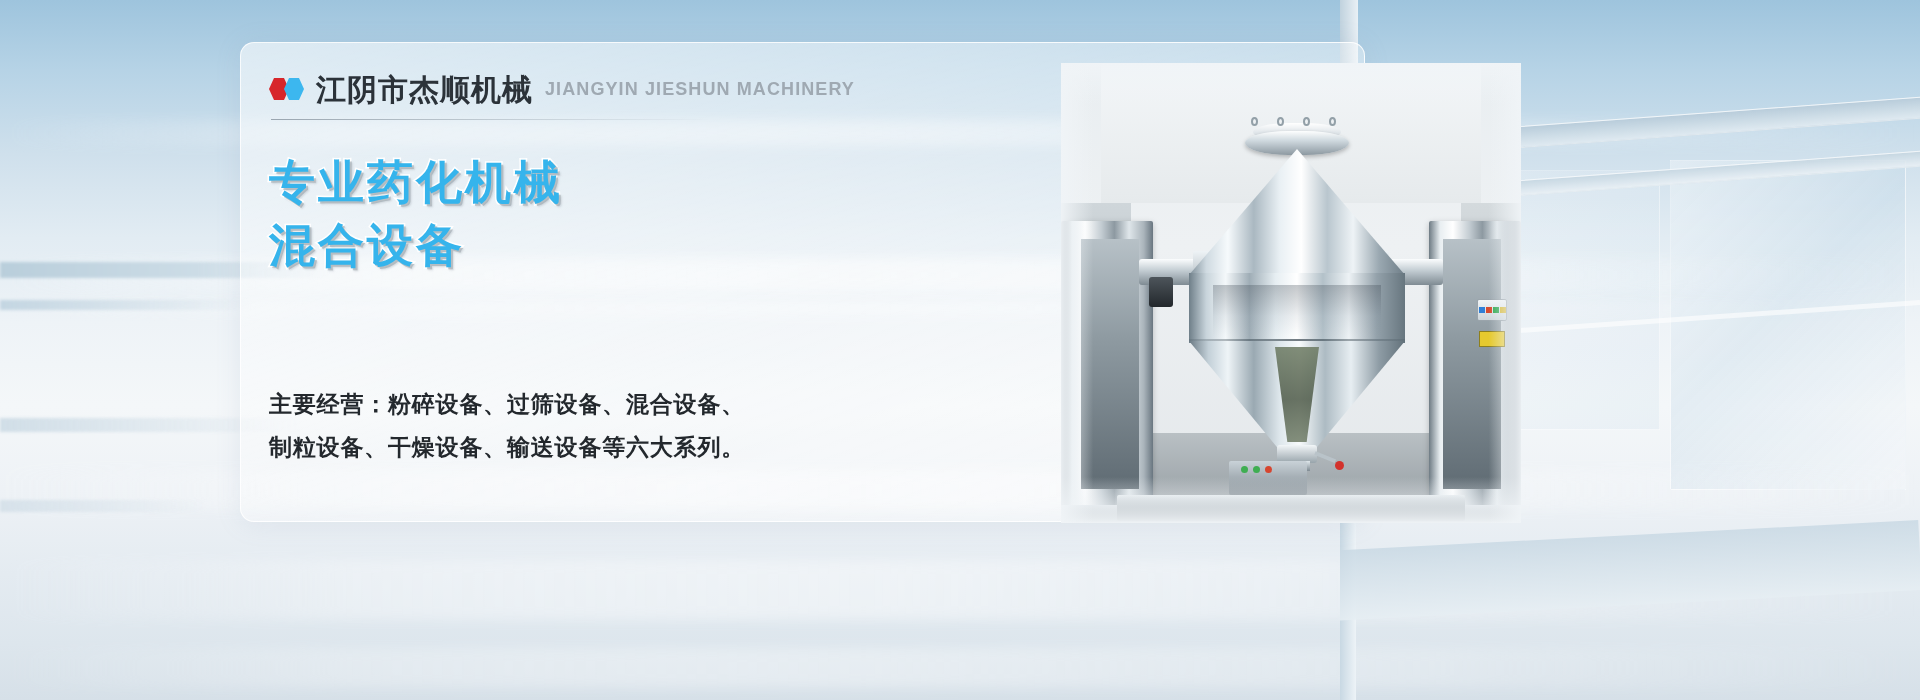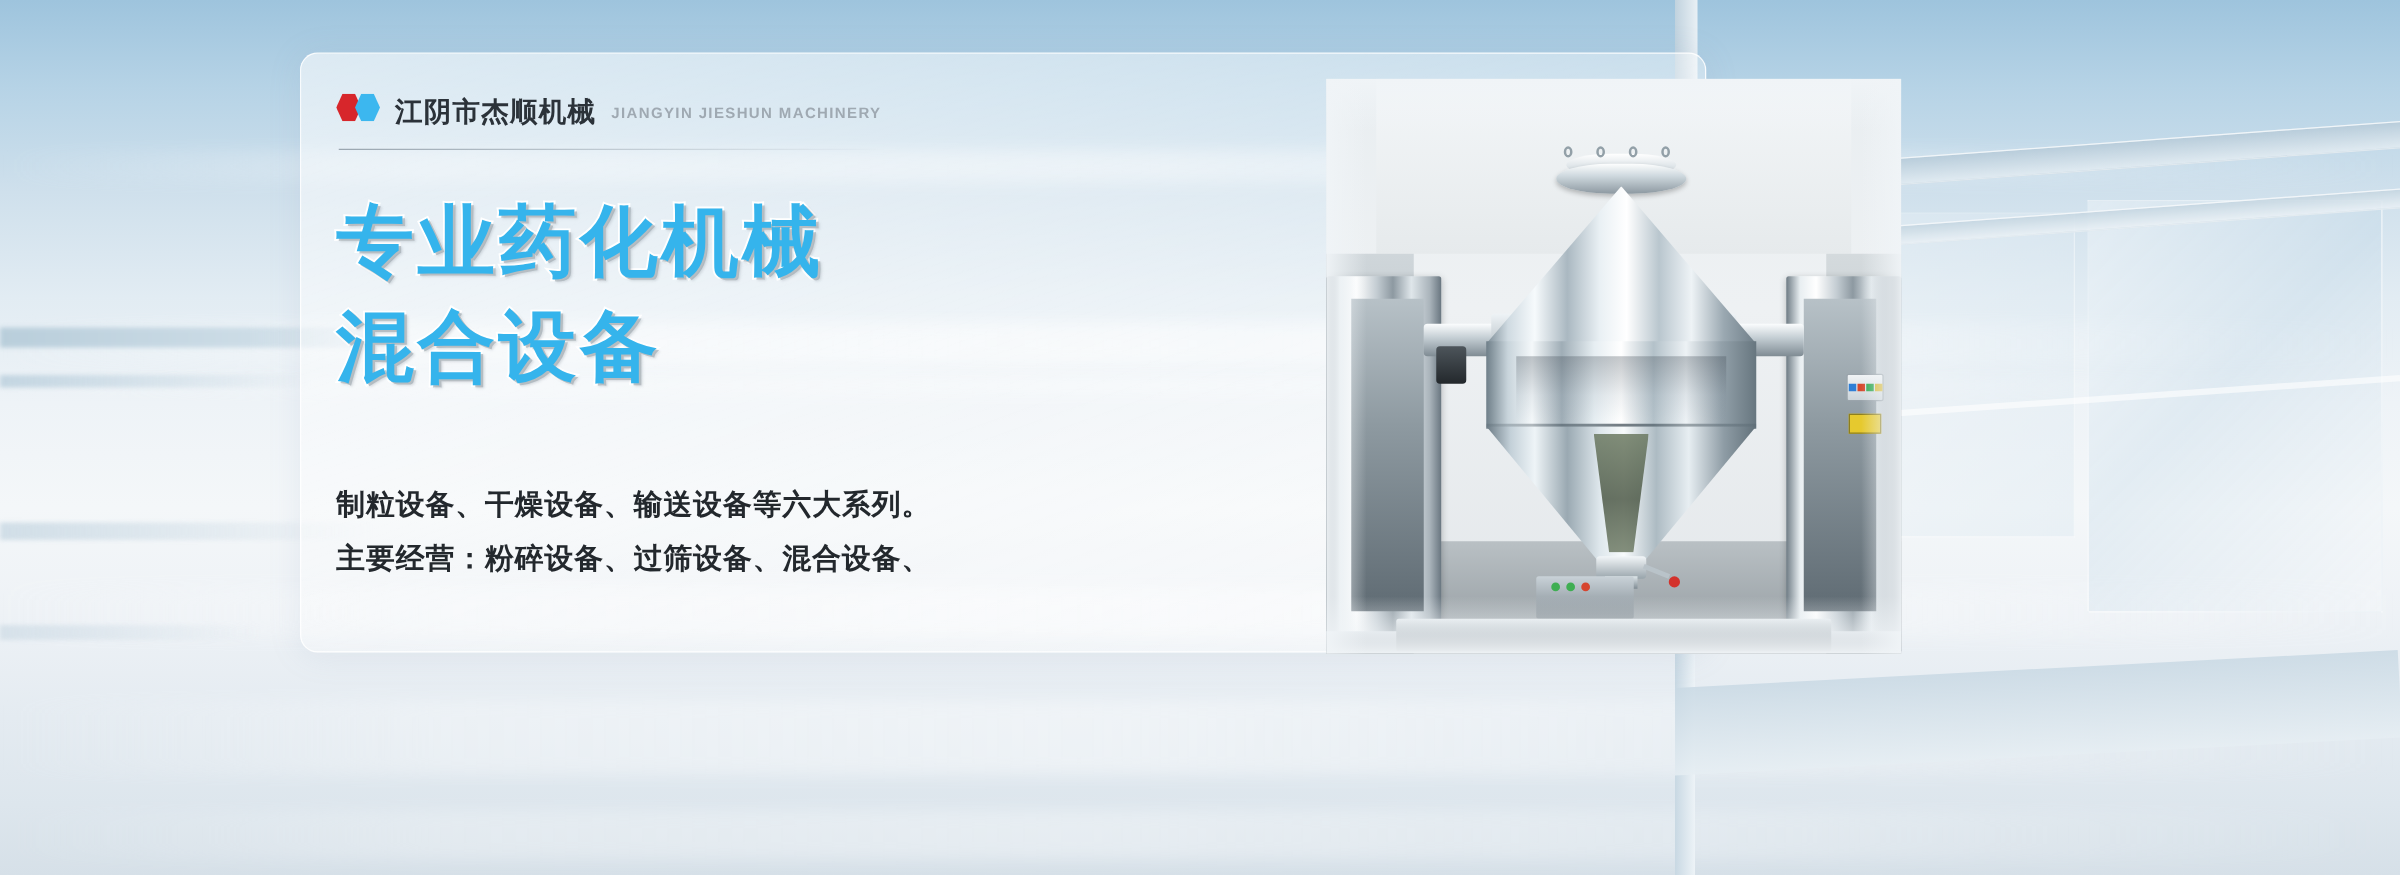--- a/index.html
+++ b/index.html
@@ -93,38 +93,38 @@
   
   .logo-row {
     position:absolute; left:28px; top:32px;
     display:flex; align-items:flex-end; gap:12px;
   }
   .logo-mark { display:flex; align-items:center; margin-bottom:5px; }
   .hex { width:20px; height:22px; }
   .hex.red  { margin-right:-5px; }
   .logo-cn {
     font-family:"DejaVu Sans","Liberation Sans",sans-serif;
-    font-size:22px; font-weight:700; color:#2b3239; letter-spacing:1px;
+    font-size:30px; font-weight:700; color:#2b3239; letter-spacing:1px;
     line-height:1;
   }
   .logo-en {
     font-family:"Liberation Sans",sans-serif;
-    font-size:12px; font-weight:700; color:#9fa9b2; letter-spacing:1.1px;
+    font-size:18px; font-weight:700; color:#9fa9b2; letter-spacing:1.1px;
     margin-bottom:5px; white-space:nowrap;
   }
   .logo-rule {
     position:absolute; left:30px; top:76px; width:440px; height:1px;
     background:linear-gradient(90deg,#9aa6b0,rgba(154,166,176,0));
   }
 
   
   .headline {
     position:absolute; left:28px; top:108px;
     font-family:"DejaVu Sans","Liberation Sans",sans-serif;
-    font-size:62px; font-weight:700; color:#35b4ec;
+    font-size:46px; font-weight:700; color:#35b4ec;
     line-height:1.36; letter-spacing:3px;
     -webkit-text-stroke:3px #ffffff;
     paint-order:stroke fill;
     text-shadow:
        2px 2px 0 rgba(150,160,168,.55),
        3px 3px 2px rgba(140,150,160,.30);
   }
   .headline span { display:block; }
 
   
@@ -368,22 +368,22 @@
     </div>
     <div class="logo-rule"></div>
 
     <div class="headline">
       <span>专业药化机械</span>
       <span>混合设备</span>
     </div>
 
 
     <div class="desc">
+      <span>主要经营：粉碎设备、过筛设备、混合设备、</span>
       <span>制粒设备、干燥设备、输送设备等六大系列。</span>
-      <span>主要经营：粉碎设备、过筛设备、混合设备、</span>
     </div>
 
     <div class="photo">
       <div class="photo-bg"></div>
       <div class="ph-ceil"></div>
       <div class="ph-wallL"></div>
       <div class="ph-wallR"></div>
       <div class="ph-floor"></div>
 
       <div class="col colL"></div>

